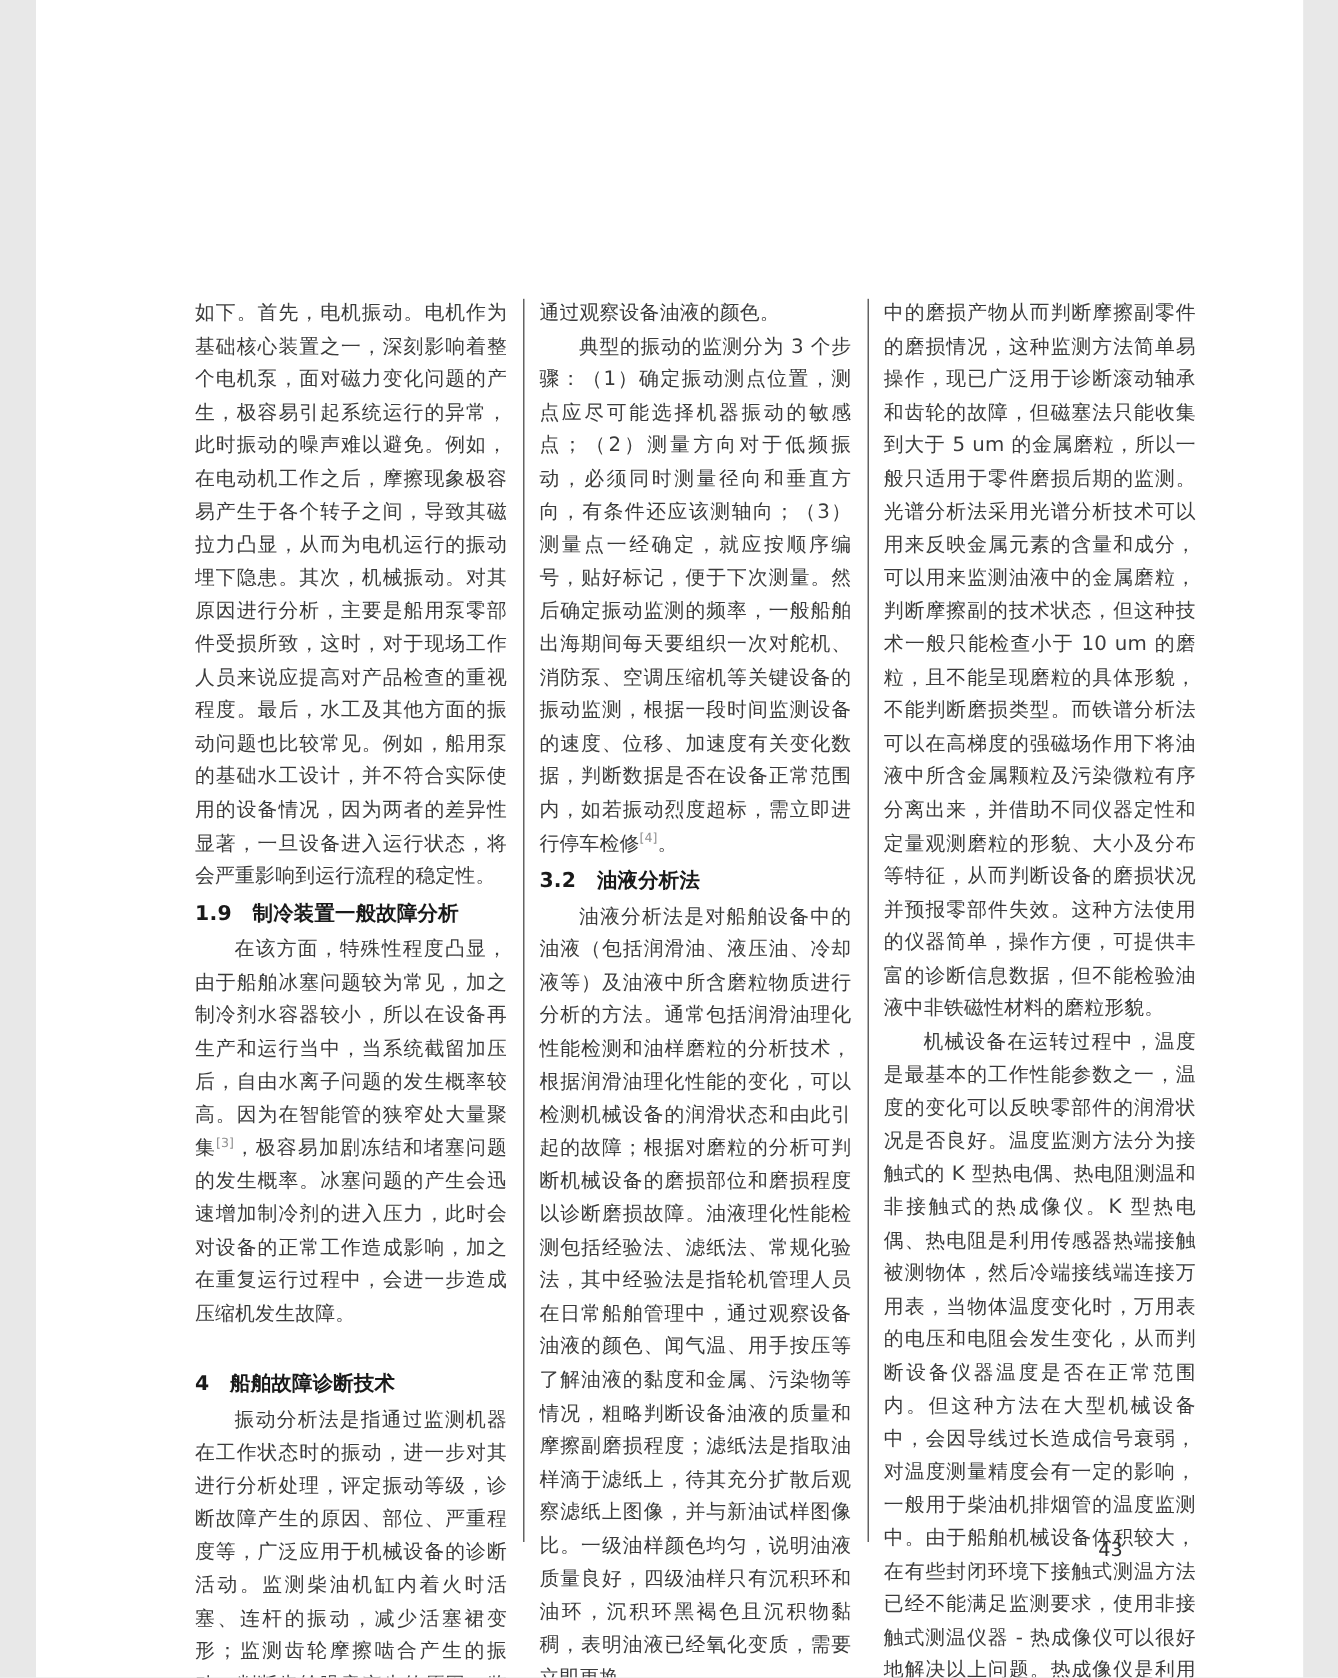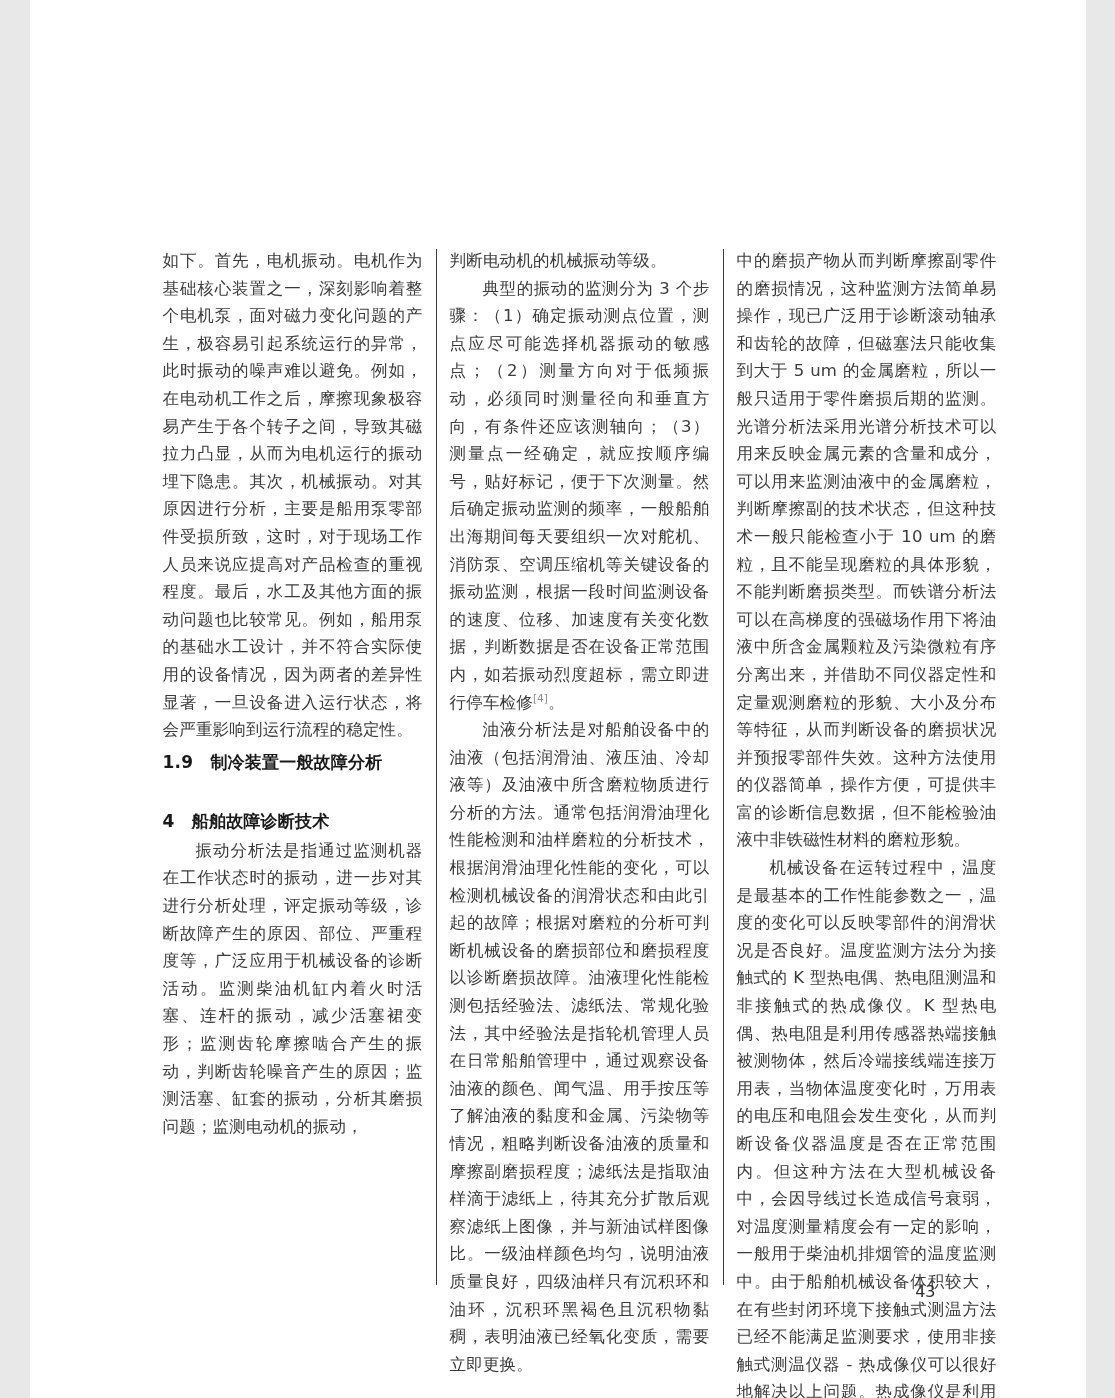--- a/index.html
+++ b/index.html
@@ -67,29 +67,31 @@
 </style>
 </head>
 <body>
 
 <div class="page">
   <div class="content">
 
     <div class="col">
       <p class="body">如下。首先，电机振动。电机作为基础核心装置之一，深刻影响着整个电机泵，面对磁力变化问题的产生，极容易引起系统运行的异常，此时振动的噪声难以避免。例如，在电动机工作之后，摩擦现象极容易产生于各个转子之间，导致其磁拉力凸显，从而为电机运行的振动埋下隐患。其次，机械振动。对其原因进行分析，主要是船用泵零部件受损所致，这时，对于现场工作人员来说应提高对产品检查的重视程度。最后，水工及其他方面的振动问题也比较常见。例如，船用泵的基础水工设计，并不符合实际使用的设备情况，因为两者的差异性显著，一旦设备进入运行状态，将会严重影响到运行流程的稳定性。</p>
       <h4 class="heading">1.9　制冷装置一般故障分析</h4>
+      <p class="body indent"><span>在该方面，特殊性程度凸显，由于船舶冰塞问题较为常见，加之制冷剂水容器较小，所以在设备再生产和运行当中，当系统截留加压后，自由水离子问题的发生概率较高。因为在智能管的狭窄处大量聚集</span><sup class="ref">[3]</sup><span>，极容易加剧冻结和堵塞问题的发生概率。冰塞问题的产生会迅速增加制冷剂的进入压力，此时会对设备的正常工作造成影响，加之在重复运行过程中，会进一步造成压缩机发生故障。</span></p>
       <h4 class="heading chapter">4　船舶故障诊断技术</h4>
       <p class="body indent">振动分析法是指通过监测机器在工作状态时的振动，进一步对其进行分析处理，评定振动等级，诊断故障产生的原因、部位、严重程度等，广泛应用于机械设备的诊断活动。监测柴油机缸内着火时活塞、连杆的振动，减少活塞裙变形；监测齿轮摩擦啮合产生的振动，判断齿轮噪音产生的原因；监测活塞、缸套的振动，分析其磨损问题；监测电动机的振动，</p>
     </div>
 
     <div class="rule"></div>
 
     <div class="col">
-      <p class="body">判断电动机的机械振动等级。</p>
+      <p class="body">通过观察设备油液的颜色。</p>
       <p class="body indent"><span>典型的振动的监测分为 3 个步骤：（1）确定振动测点位置，测点应尽可能选择机器振动的敏感点；（2）测量方向对于低频振动，必须同时测量径向和垂直方向，有条件还应该测轴向；（3）测量点一经确定，就应按顺序编号，贴好标记，便于下次测量。然后确定振动监测的频率，一般船舶出海期间每天要组织一次对舵机、消防泵、空调压缩机等关键设备的振动监测，根据一段时间监测设备的速度、位移、加速度有关变化数据，判断数据是否在设备正常范围内，如若振动烈度超标，需立即进行停车检修</span><sup class="ref">[4]</sup><span>。</span></p>
+      <h4 class="heading">3.2　油液分析法</h4>
       <p class="body indent">油液分析法是对船舶设备中的油液（包括润滑油、液压油、冷却液等）及油液中所含磨粒物质进行分析的方法。通常包括润滑油理化性能检测和油样磨粒的分析技术，根据润滑油理化性能的变化，可以检测机械设备的润滑状态和由此引起的故障；根据对磨粒的分析可判断机械设备的磨损部位和磨损程度以诊断磨损故障。油液理化性能检测包括经验法、滤纸法、常规化验法，其中经验法是指轮机管理人员在日常船舶管理中，通过观察设备油液的颜色、闻气温、用手按压等了解油液的黏度和金属、污染物等情况，粗略判断设备油液的质量和摩擦副磨损程度；滤纸法是指取油样滴于滤纸上，待其充分扩散后观察滤纸上图像，并与新油试样图像比。一级油样颜色均匀，说明油液质量良好，四级油样只有沉积环和油环，沉积环黑褐色且沉积物黏稠，表明油液已经氧化变质，需要立即更换。</p>
 
     </div>
 
     <div class="rule"></div>
 
     <div class="col">
       <p class="body">中的磨损产物从而判断摩擦副零件的磨损情况，这种监测方法简单易操作，现已广泛用于诊断滚动轴承和齿轮的故障，但磁塞法只能收集到大于 5 um 的金属磨粒，所以一般只适用于零件磨损后期的监测。光谱分析法采用光谱分析技术可以用来反映金属元素的含量和成分，可以用来监测油液中的金属磨粒，判断摩擦副的技术状态，但这种技术一般只能检查小于 10 um 的磨粒，且不能呈现磨粒的具体形貌，不能判断磨损类型。而铁谱分析法可以在高梯度的强磁场作用下将油液中所含金属颗粒及污染微粒有序分离出来，并借助不同仪器定性和定量观测磨粒的形貌、大小及分布等特征，从而判断设备的磨损状况并预报零部件失效。这种方法使用的仪器简单，操作方便，可提供丰富的诊断信息数据，但不能检验油液中非铁磁性材料的磨粒形貌。</p>
       <p class="body indent">机械设备在运转过程中，温度是最基本的工作性能参数之一，温度的变化可以反映零部件的润滑状况是否良好。温度监测方法分为接触式的 K 型热电偶、热电阻测温和非接触式的热成像仪。K 型热电偶、热电阻是利用传感器热端接触被测物体，然后冷端接线端连接万用表，当物体温度变化时，万用表的电压和电阻会发生变化，从而判断设备仪器温度是否在正常范围内。但这种方法在大型机械设备中，会因导线过长造成信号衰弱，对温度测量精度会有一定的影响，一般用于柴油机排烟管的温度监测中。由于船舶机械设备体积较大，在有些封闭环境下接触式测温方法已经不能满足监测要求，使用非接触式测温仪器 - 热成像仪可以很好地解决以上问题。热成像仪是利用红外热成像技术，通过测量目标物体表面的红外辐射，将目标物体的</p>
     </div>

